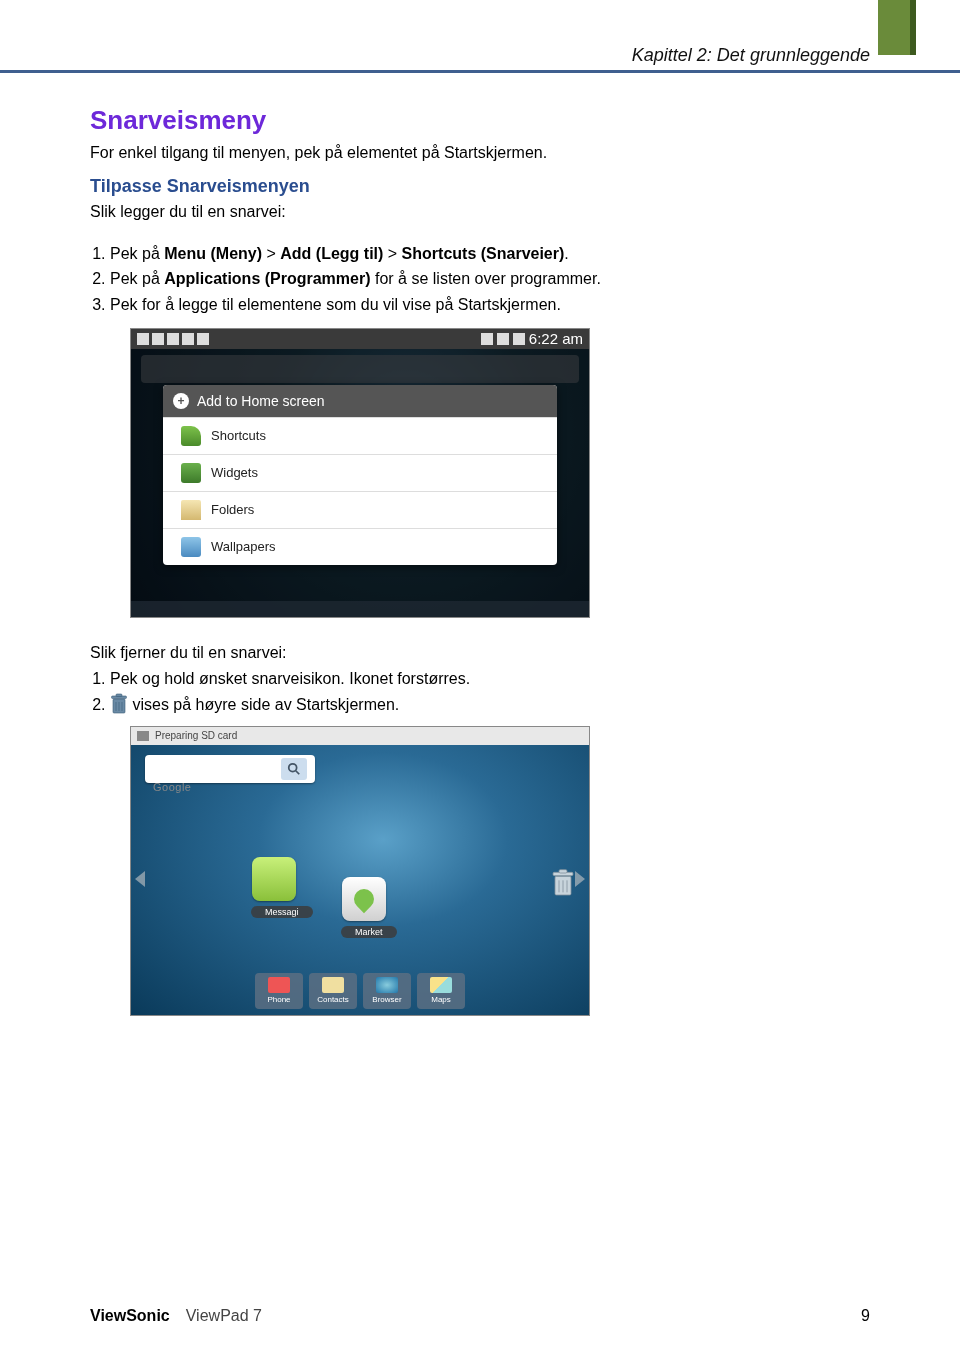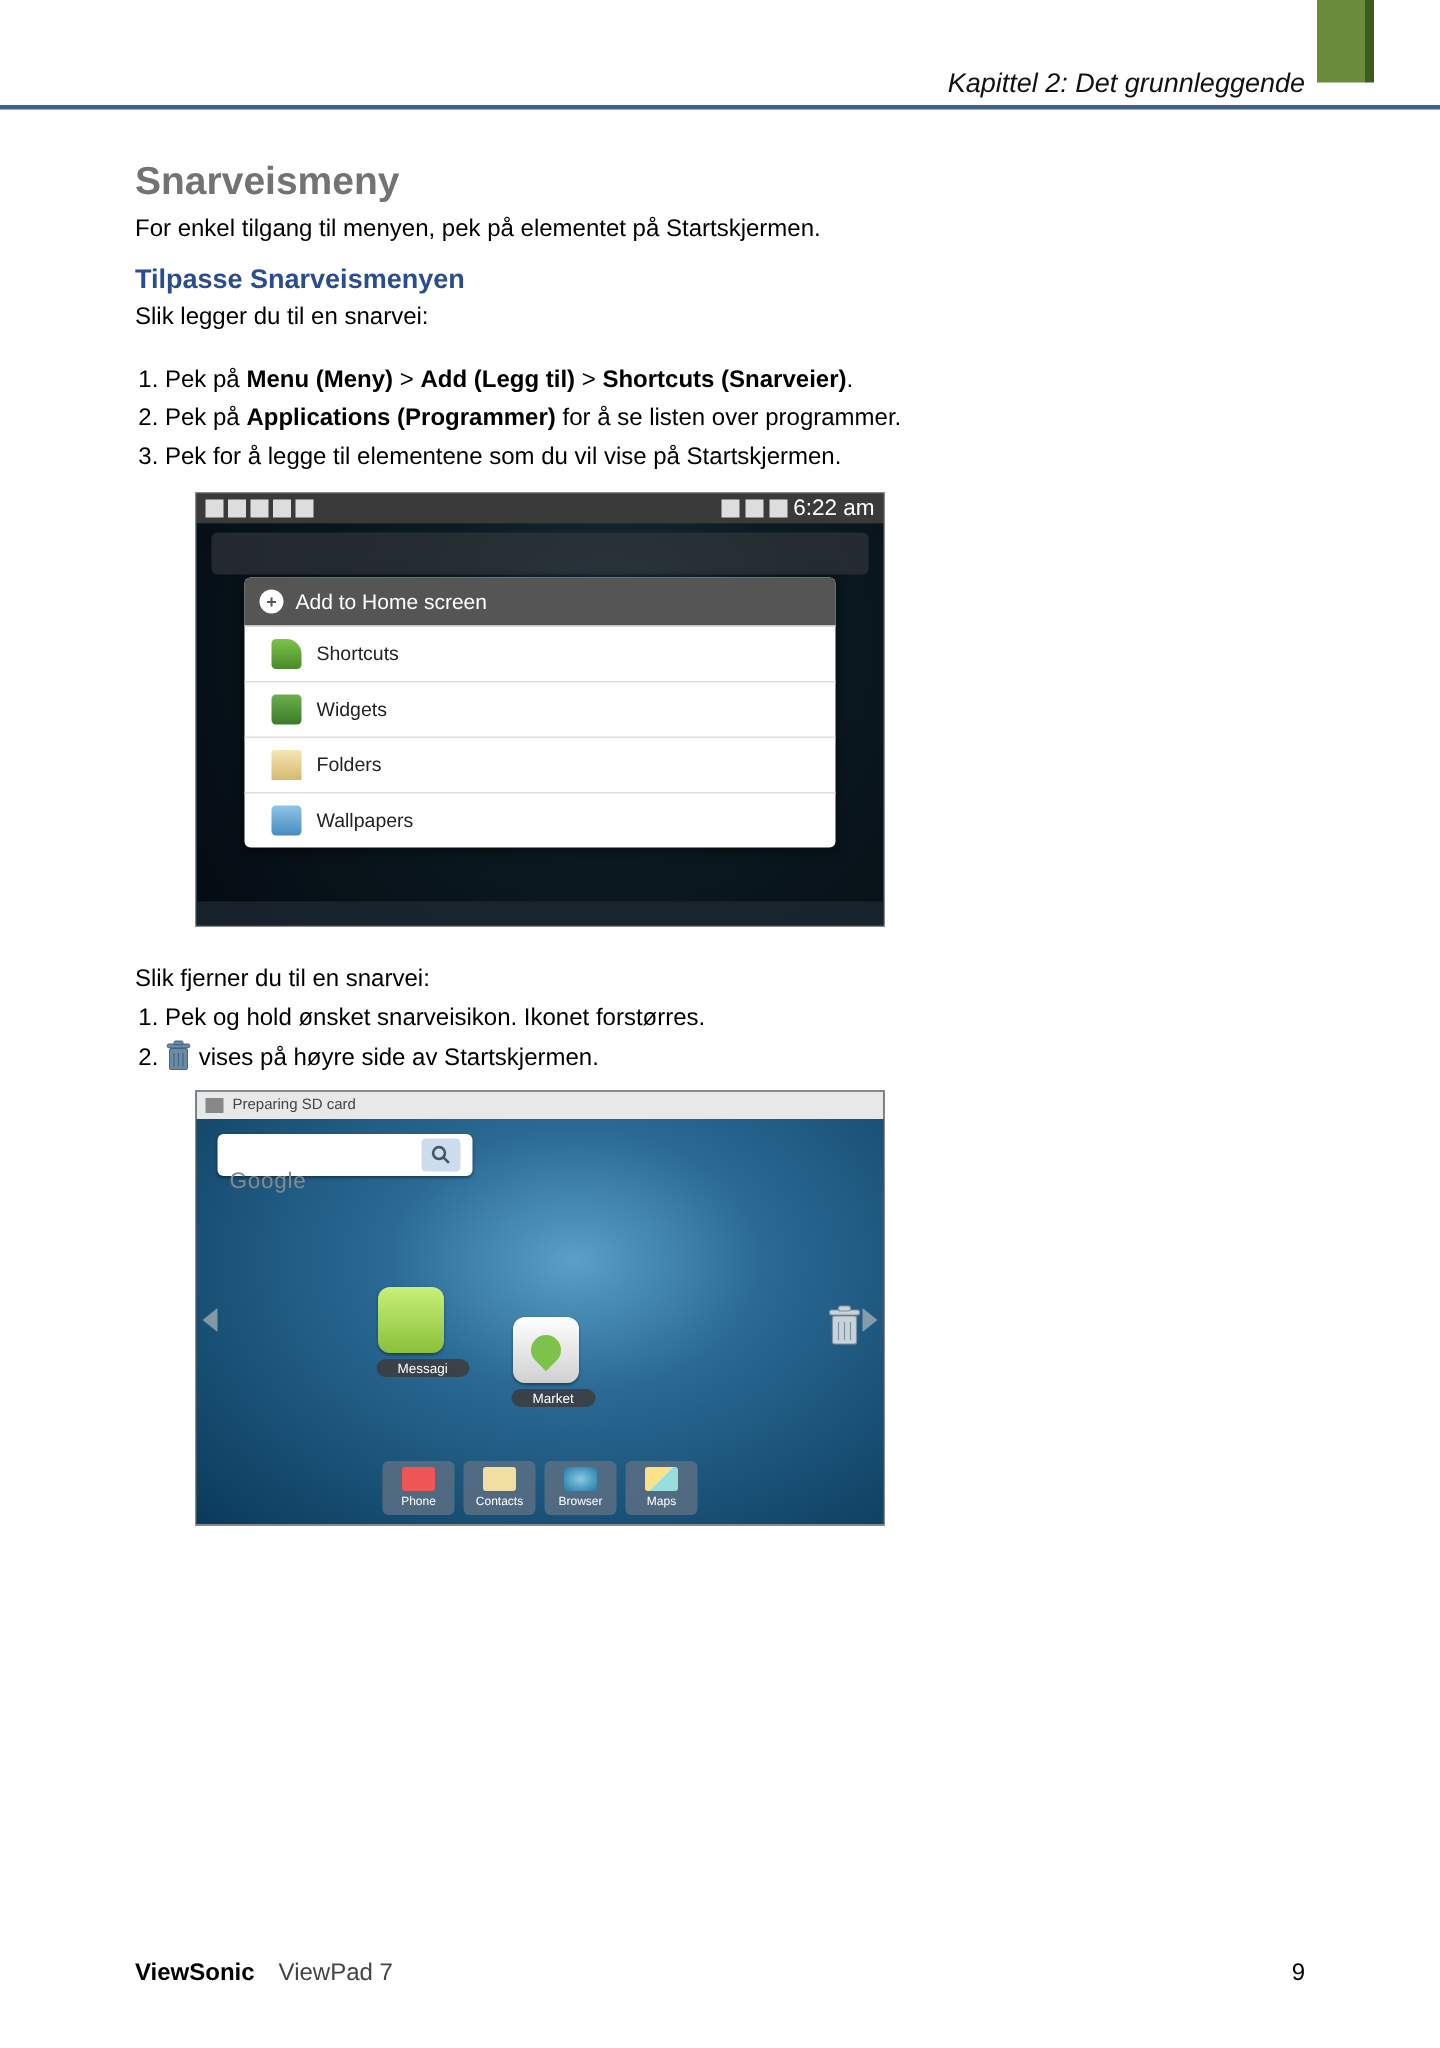--- a/index.html
+++ b/index.html
@@ -32,21 +32,21 @@
     top: 45px; right: 90px;
     font-style: italic;
     font-size: 18px;
     color: #111;
   }
   .content {
     position: absolute;
     top: 105px; left: 90px; width: 780px;
   }
   h1.green {
-    color: #737373;
+    color: #6d28d9;
     font-size: 26px;
     font-weight: bold;
     margin-bottom: 6px;
   }
   .para { font-size: 16px; line-height: 1.35; margin-bottom: 12px; }
   h2.blue {
     color: #2a4d8f;
     font-size: 18px;
     font-weight: bold;
     margin-top: 10px;
@@ -134,21 +134,21 @@
   .wall2 {
     position:absolute; top:18px; left:0; right:0; bottom:0;
     background: radial-gradient(ellipse at 55% 35%, #5aa0c8 0%, #2a6a95 35%, #0a3a5a 100%);
   }
   .search2 {
     position:absolute; top:28px; left:14px;
     width:170px; height:28px; background:#fff; border-radius:4px;
     display:flex; align-items:center; padding:0 8px; gap:6px;
     box-shadow:0 1px 2px rgba(0,0,0,.4);
   }
-  .search2 .g { font-size:15px; color:#888; letter-spacing:.5px;margin-top:36px; }
+  .search2 .g { font-size:11px; color:#888; letter-spacing:.5px;margin-top:36px; }
   .search2 .magnifier {
     margin-left:auto; width:26px; height:22px; background:#cde; border-radius:3px;
     display:flex; align-items:center; justify-content:center;
   }
   .mag-svg { width:14px; height:14px; }
   .appicon {
     position:absolute; width:46px; text-align:center;
   }
   .appicon .blob {
     width:44px; height:44px; margin:0 auto; border-radius:8px;

